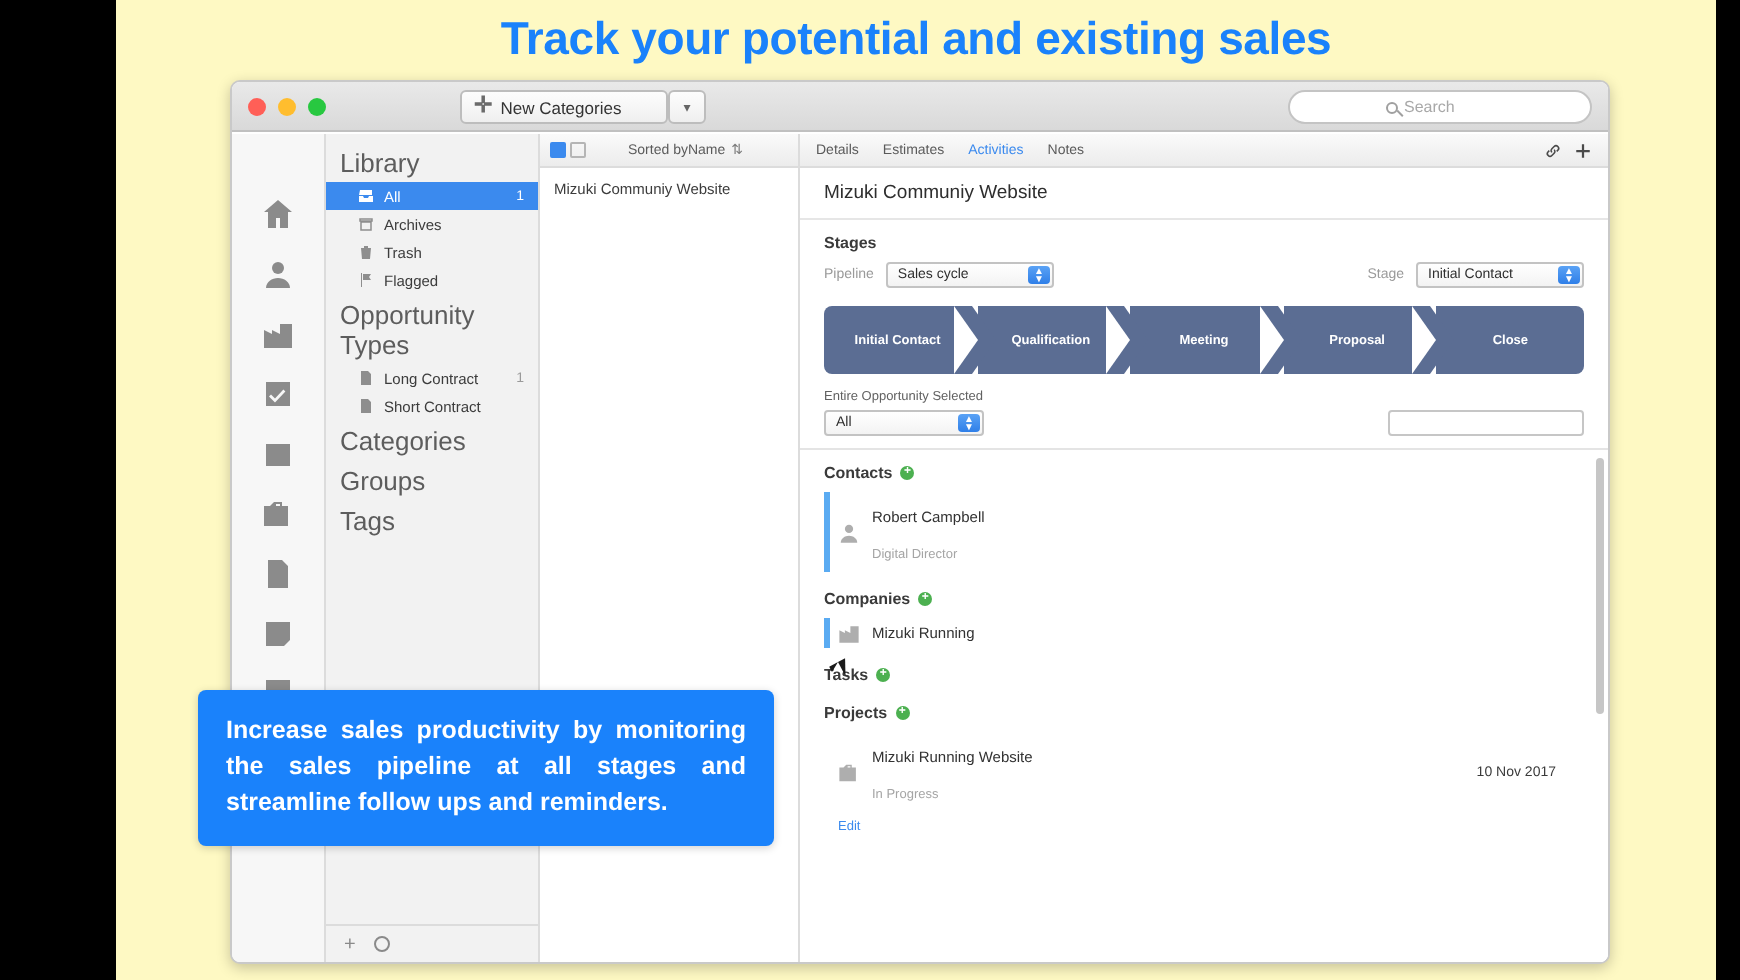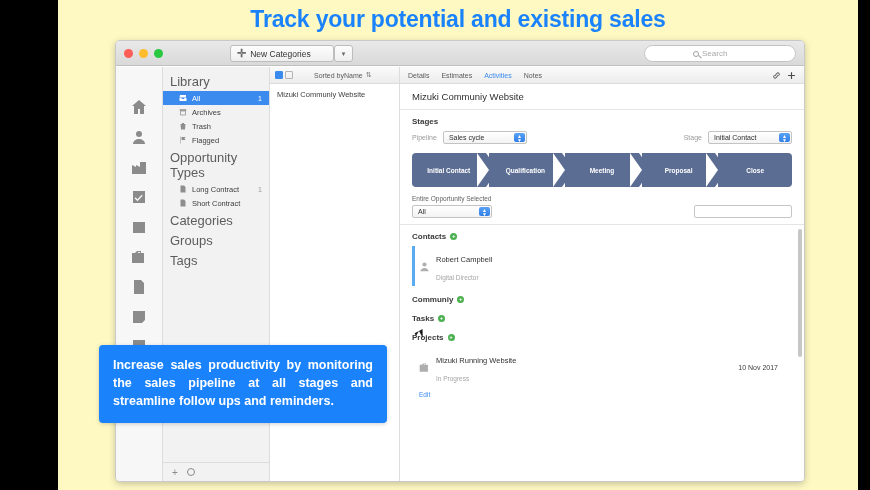--- a/index.html
+++ b/index.html
@@ -495,22 +495,31 @@
                     <path d="M2 15c0-3 3-5 6-5s6 2 6 5z"></path>
                   </svg>
                 </span>
               <span>
                 <span class="nm">Robert Campbell</span><br>
                 <span class="sub">Digital Director</span>
               </span>
             </div>
 
             <div class="ghead">
-              <span>Communiy</span>
+              <span>Companies</span>
               <span class="addbtn">+</span>
+            </div>
+            <div class="entry">
+              <span class="bar blue"></span>
+              <span class="eico">
+                  <svg viewBox="0 0 16 16">
+                    <path d="M1 15V6l4 2V6l4 2V3h6v12z"></path>
+                  </svg>
+                </span>
+              <span class="nm">Mizuki Running</span>
             </div>
 
             <div class="ghead">
               <span>Tasks</span>
               <span class="addbtn">+</span>
             </div>
 
 
             <div class="ghead">
               <span>Projects</span>

